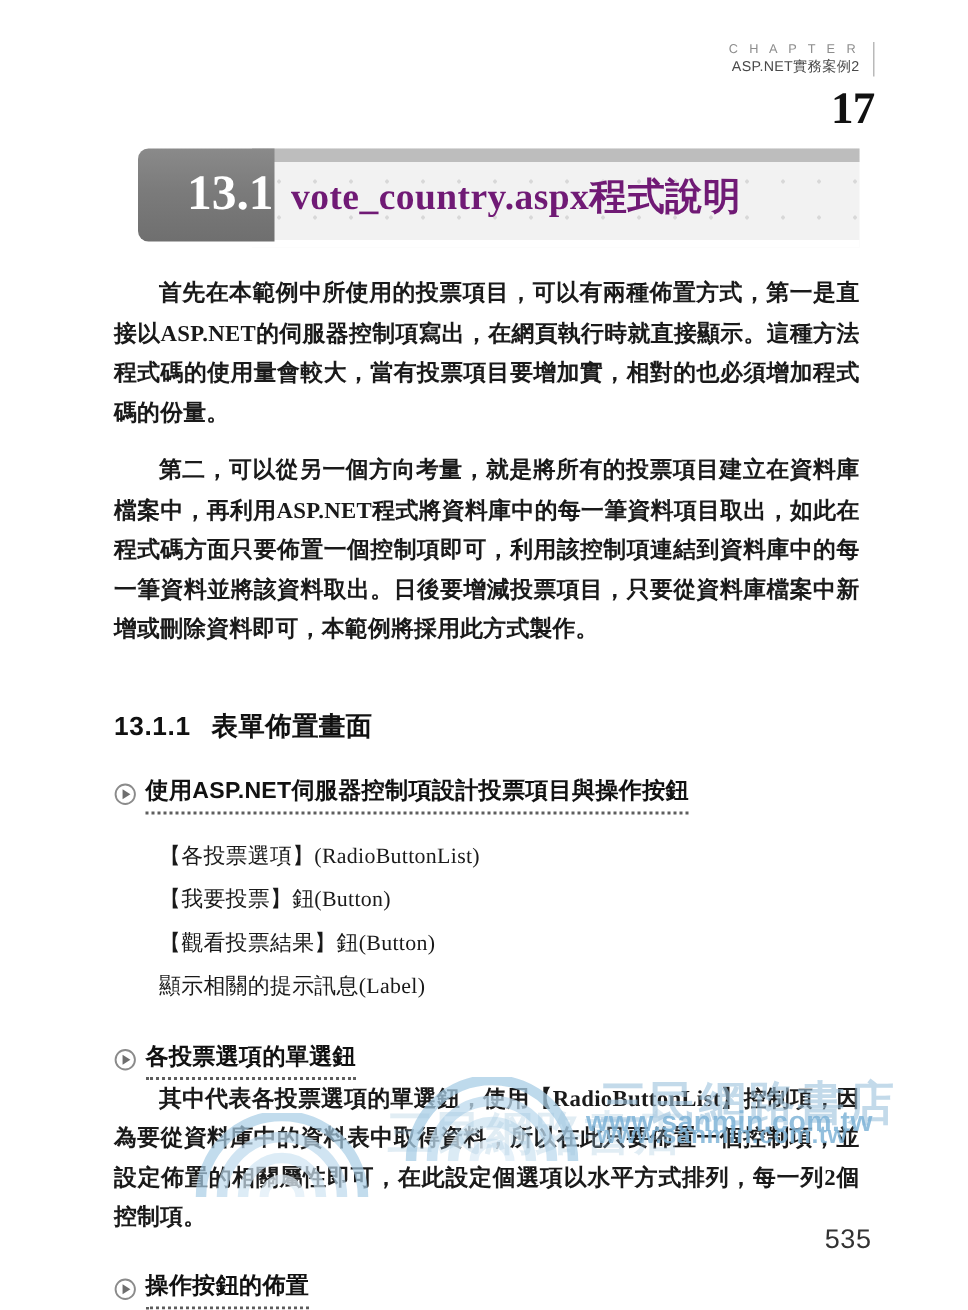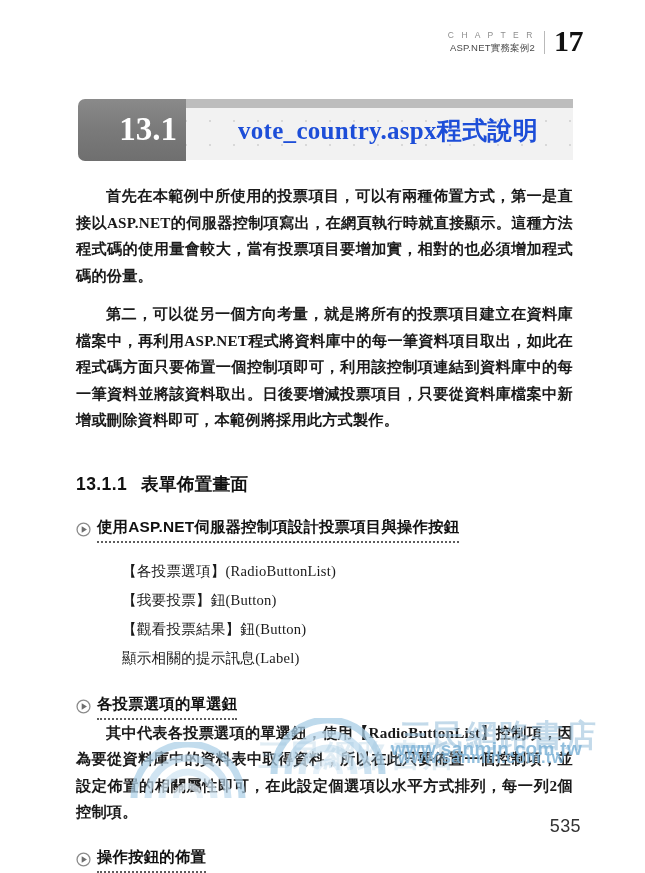--- a/index.html
+++ b/index.html
@@ -24,20 +24,21 @@
   }
 
   
   .running-head {
     position: absolute;
     top: 28px;
     right: 62px;
     display: flex;
     align-items: flex-end;
     gap: 9px;
+    flex-direction: column;
   }
   .rh-text {
     text-align: right;
     line-height: 1.15;
     padding-right: 9px;
     border-right: 1px solid #b9b9b9;
   }
   .rh-chapter {
     font-family: "Liberation Sans", sans-serif;
     font-size: 8.5px;
@@ -85,23 +86,23 @@
   }
   .banner-bg::after {
     content: "";
     position: absolute;
     left: 0; right: 0; bottom: 0;
     height: 5px;
     background: #ffffff;
   }
   .banner-num {
     position: absolute;
-    left: 2px;
+    left: 16px;
     top: 0;
-    width: 108px;
+    width: 91px;
     height: 62px;
     background: linear-gradient(to bottom, #8a8a8a 0%, #7b7b7b 45%, #6f6f6f 100%);
     border-radius: 7px 0 0 7px;
     display: flex;
     align-items: center;
     justify-content: center;
     box-sizing: border-box;
     padding-bottom: 2px;
     padding-left: 32px;
   }
@@ -115,23 +116,22 @@
   .banner-title {
     position: absolute;
     left: 118px;
     top: 0;
     height: 62px;
     display: flex;
     align-items: center;
     font-family: "Liberation Serif", "DejaVu Serif", serif;
     font-weight: bold;
     font-size: 25px;
-    color: #1d4ed8;
+    color: #701a75;
     letter-spacing: 0.3px;
-    margin-left: 44px;
   }
 
   
   .content {
     position: absolute;
     left: 76px;
     top: 183px;
     width: 497px;
   }
   p.para {
@@ -182,21 +182,20 @@
   ul.items {
     list-style: none;
     margin: 14px 0 0 0;
     padding: 0 0 0 30px;
   }
   ul.items li {
     font-size: 14.6px;
     line-height: 29px;
     letter-spacing: 0.2px;
     color: #1a1a1a;
-    margin-left: 16px;
   }
 
   .after-head-para {
     margin-top: 10px;
   }
 
   
   .folio {
     position: absolute;
     right: 64px;

